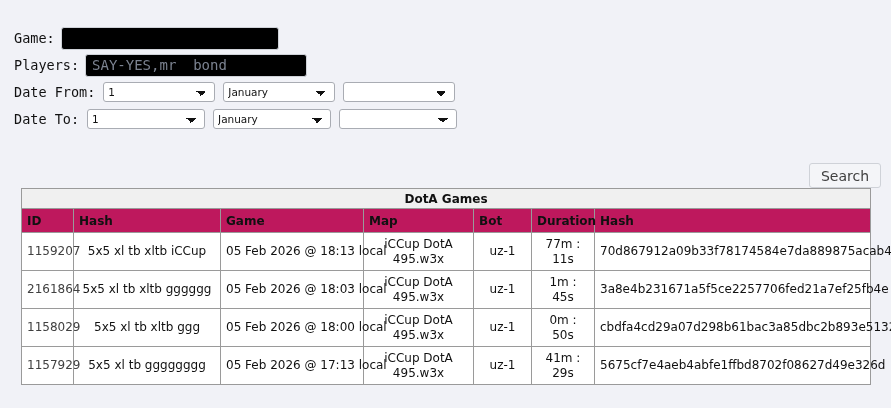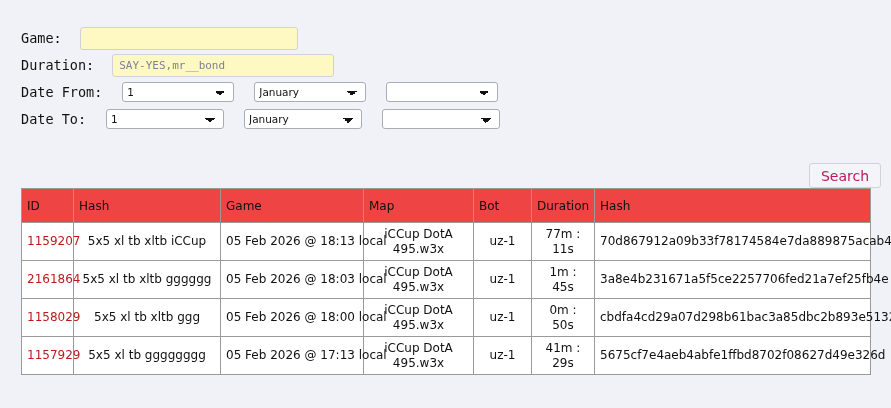--- a/index.html
+++ b/index.html
@@ -21,38 +21,37 @@
     position: absolute;
     left: 0;
     top: 26px;
     width: 891px;
   }
   .form-row {
     display: flex;
     align-items: center;
     height: 24px;
     margin-bottom: 3px;
-    padding-left: 21px;
-    gap: 12px;
+    padding-left: 14px;
   }
   .form-label {
     font-family: "DejaVu Sans Mono", monospace;
     font-size: 13.5px;
     color: #111;
     white-space: pre;
     letter-spacing: 0px;
   }
   .text-input {
     box-sizing: border-box;
     height: 23px;
     border: 1px solid #cfd2d8;
     border-radius: 3px;
-    background: #fef9c3;
+    background: #000000;
     font-family: "DejaVu Sans Mono", monospace;
-    font-size: 11px;
+    font-size: 14px;
     color: #7c8391;
     padding: 0 6px;
     outline: none;
   }
   .text-input::placeholder { color: #7c8391; opacity: 1; }
 
   #game-input  { width: 218px; margin-left: 6px; }
   #map-input   { width: 220px; margin-left: 6px; }
   #players-input { width: 222px; margin-left: 6px; }
 
@@ -90,21 +89,21 @@
 
   #search-button {
     position: absolute;
     right: 10px;
     top: 163px;
     width: 72px;
     height: 25px;
     border: 1px solid #cfd2d8;
     border-radius: 3px;
     background: #f4f5f8;
-    color: #be185d;
+    color: #404040;
     font-family: "DejaVu Sans", sans-serif;
     font-size: 14px;
     cursor: pointer;
     padding: 0;
   }
 
   
   #games-table-wrap {
     position: absolute;
     left: 21px;
@@ -131,36 +130,36 @@
     box-sizing: border-box;
   }
   table.games th,
   table.games td {
     border: 1px solid #9a9a9a;
     font-size: 12px;
     color: #111;
     padding: 0 5px;
   }
   table.games th {
-    background: #ef4444;
+    background: #be185d;
     text-align: left;
-    font-weight: normal;
-    height: 34px;
+    font-weight: bold;
+    height: 24px;
     box-sizing: border-box;
   }
   table.games td {
     text-align: center;
     height: 38px;
     box-sizing: border-box;
     line-height: 15px;
   }
   td.col-date, td.col-hash { white-space: nowrap; }
   td.col-hash { text-align: left; padding-left: 7px; }
   td.col-id a {
-    color: #b91c1c;
+    color: #404040;
     text-decoration: none;
     font-size: 12px;
   }
   .c-id   { width: 52px; }
   .c-name { width: 147px; }
   .c-date { width: 143px; }
   .c-map  { width: 110px; }
   .c-bot  { width: 58px; }
   .c-dur  { width: 63px; }
   .c-hash { width: 276px; }
@@ -170,21 +169,21 @@
 
 <div id="search-form">
 
   <div class="form-row" id="row-game">
     <span class="form-label">Game:</span>
     <input class="text-input" id="game-input" type="text" placeholder="" style="">
   </div>
 
 
   <div class="form-row" id="row-players">
-    <span class="form-label">Duration:</span>
+    <span class="form-label">Players:</span>
     <input class="text-input" id="players-input" type="text" placeholder="SAY-YES,mr__bond" style="">
   </div>
 
   <div class="form-row" id="row-from">
     <span class="form-label">Date From:</span>
     <select class="sel wide">
       <option>1</option>
     </select>
     <select class="sel wide">
       <option>January</option>
@@ -206,20 +205,21 @@
       <option></option>
     </select>
   </div>
 
 </div>
 
 <button id="search-button">Search</button>
 
 <div id="games-table-wrap">
   <table class="games">
+    <caption>DotA Games</caption>
     <colgroup>
       <col class="c-id">
         <col class="c-name">
         <col class="c-date">
         <col class="c-map">
       <col class="c-bot">
         <col class="c-dur">
         <col class="c-hash">
     </colgroup>
     <thead>

